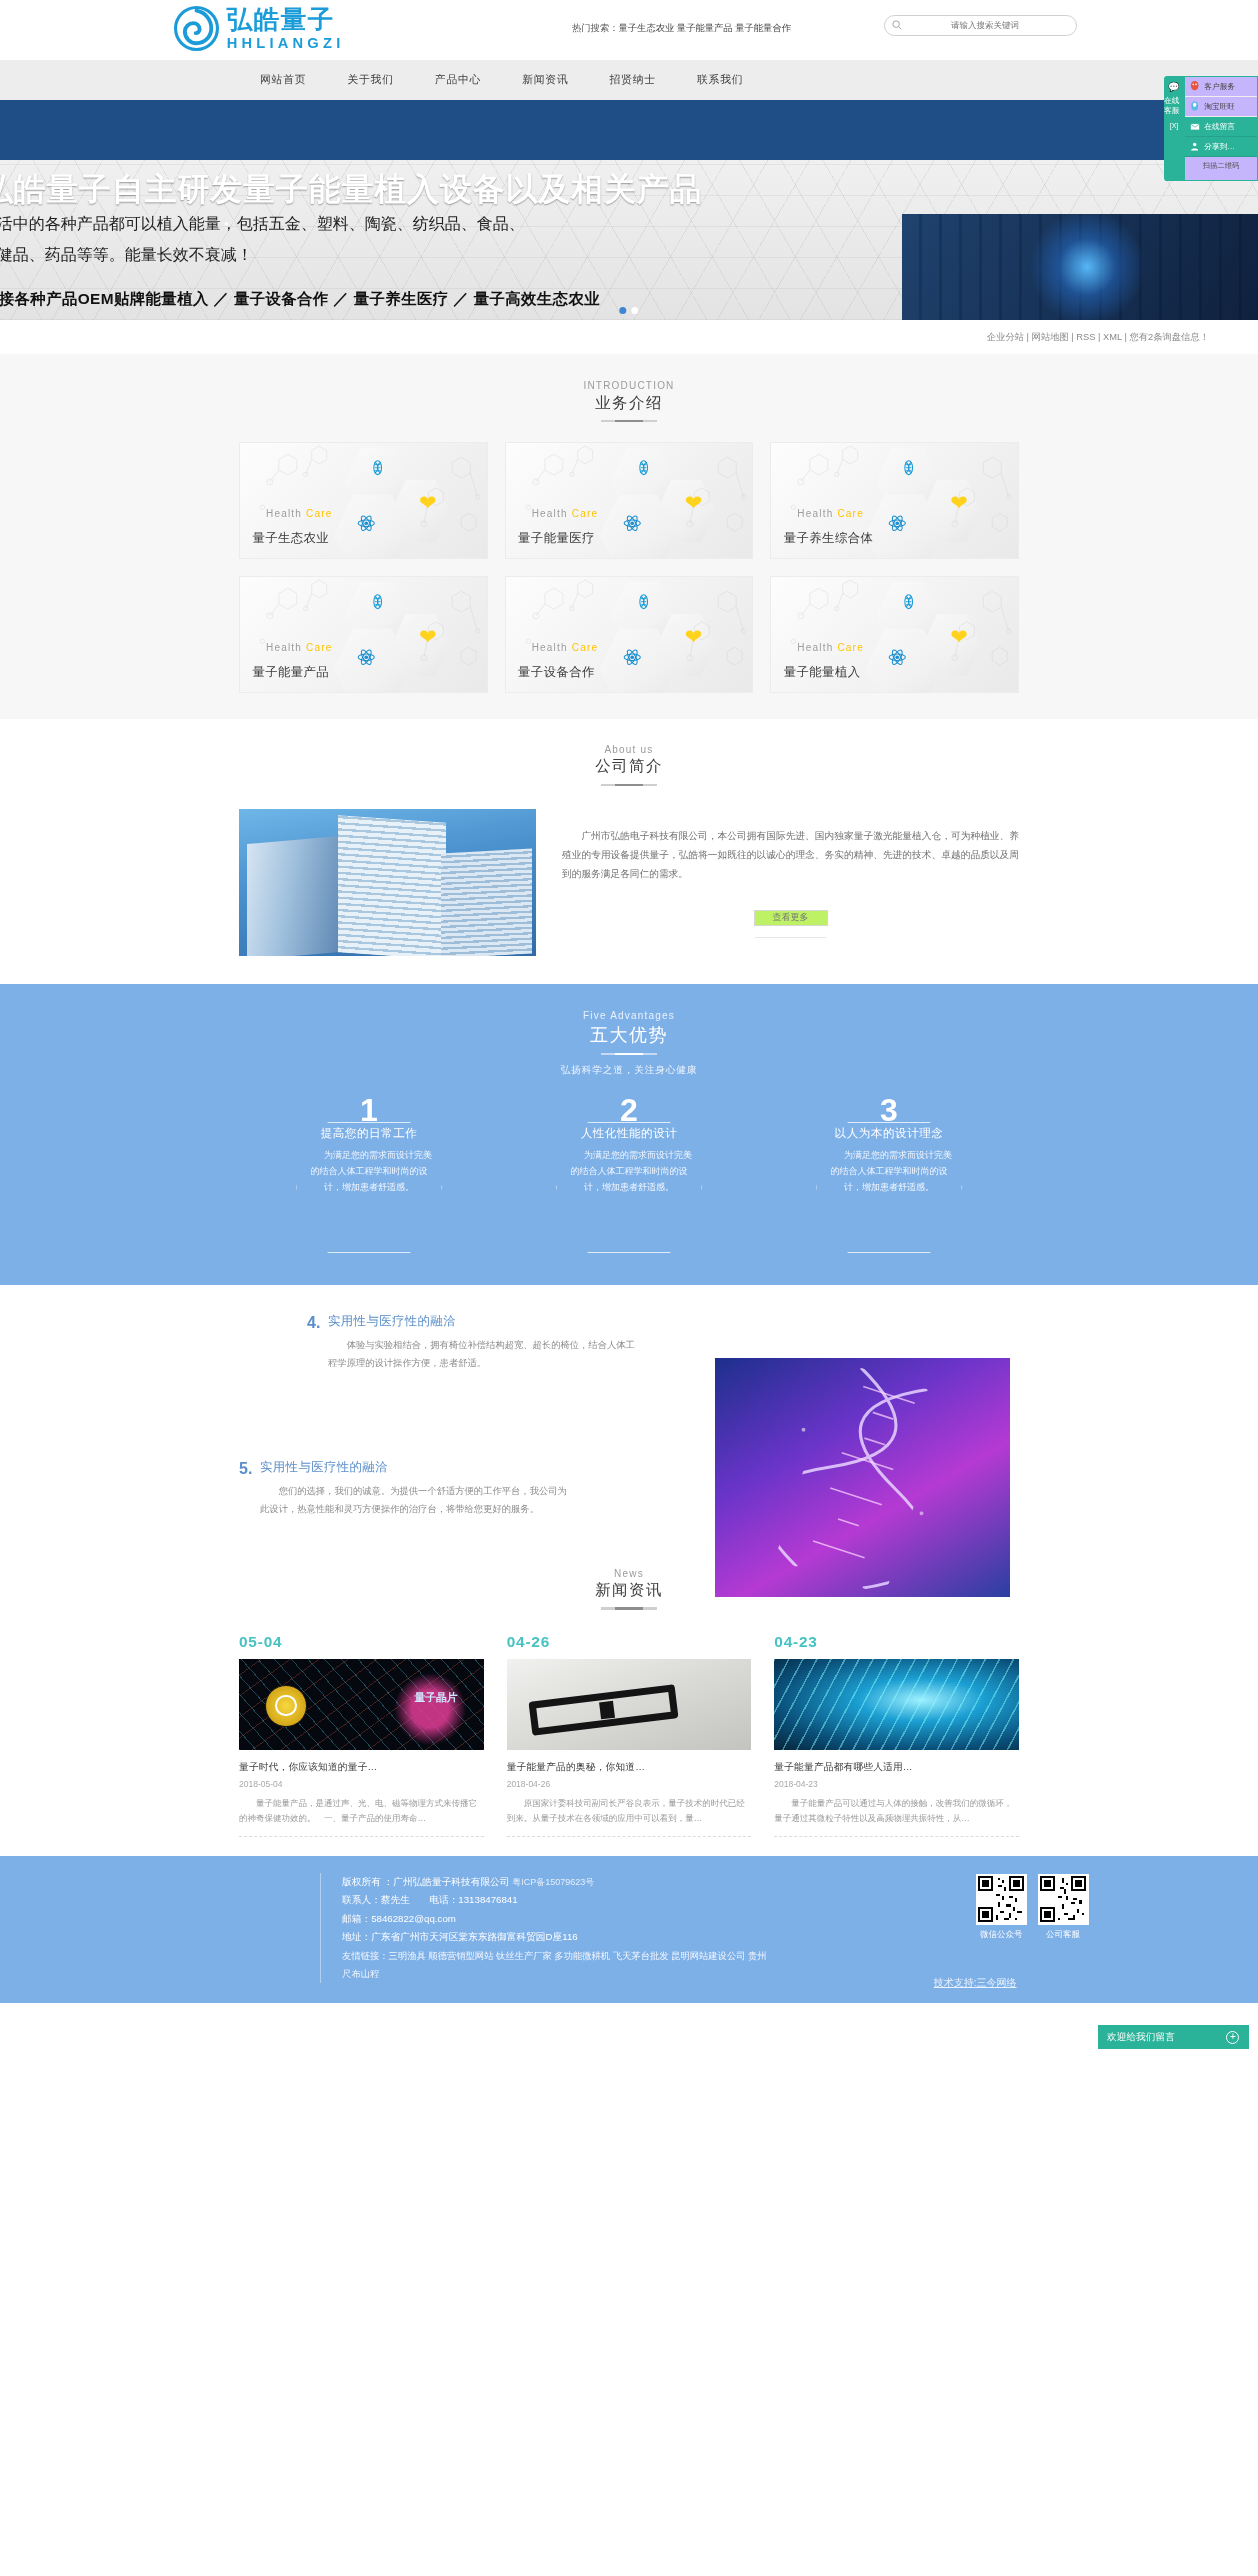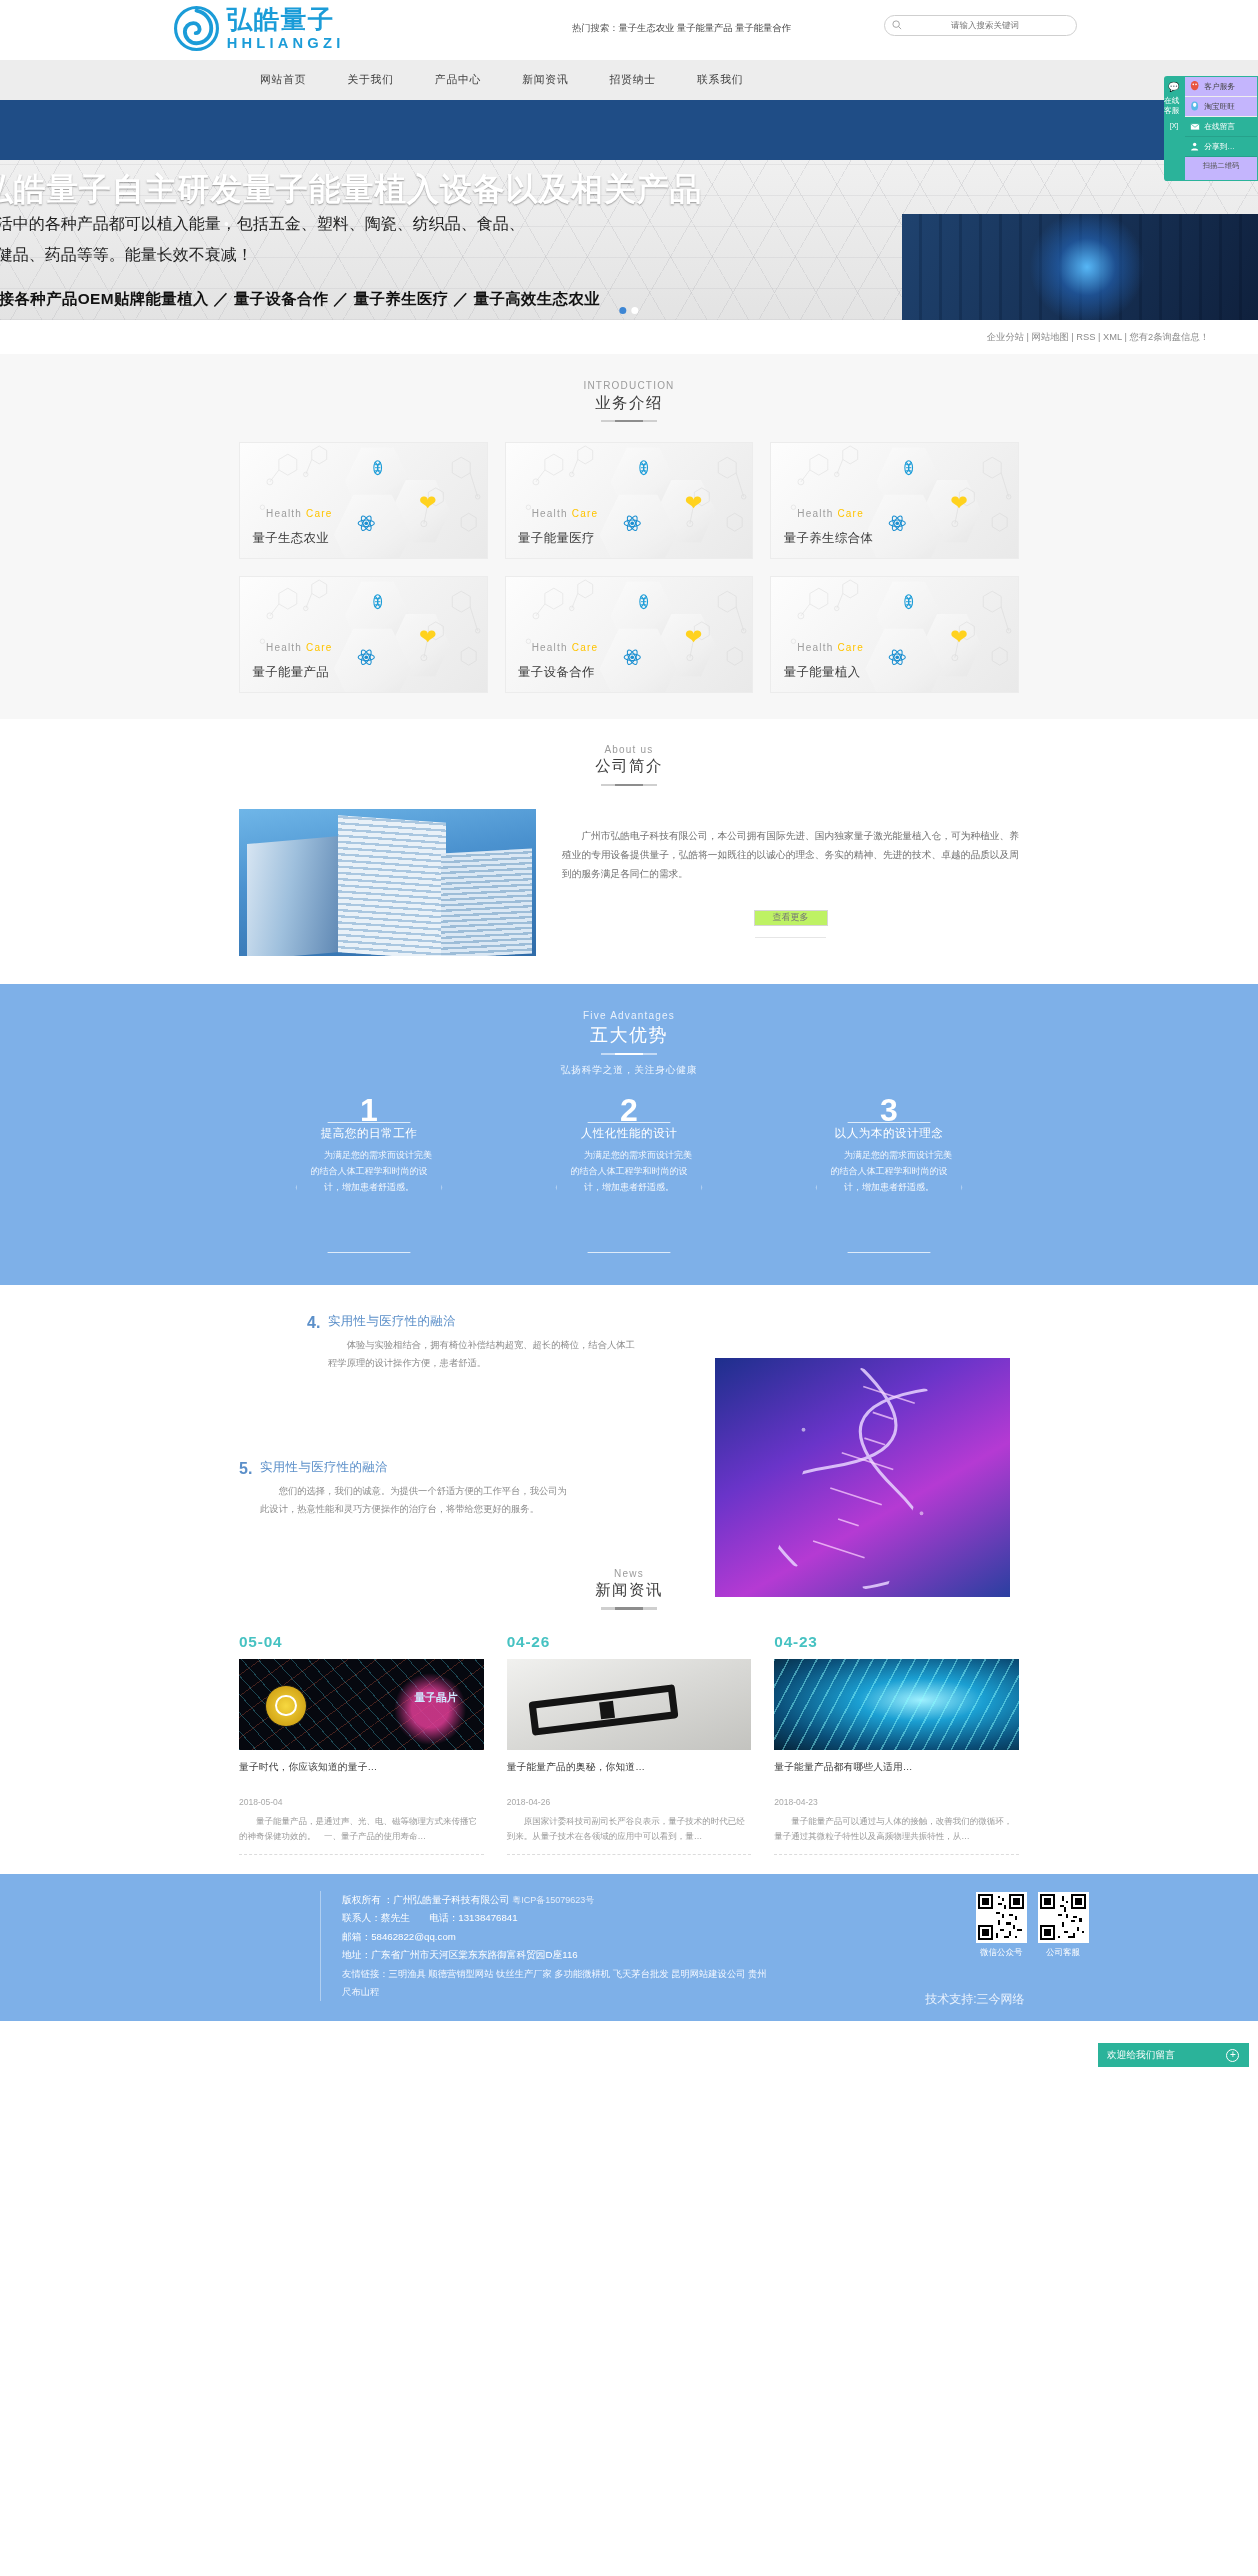--- a/index.html
+++ b/index.html
@@ -240,37 +240,37 @@
   }
   .nt2 .gl::after {
     content:""; position:absolute; left: 63px; top: 1.5px; width: 14px; height: 17px; background: #141414;
   }
   .nt3 {
     background:
       repeating-linear-gradient(118deg, rgba(140,255,255,.45) 0 1.5px, transparent 1.5px 12.4px),
       radial-gradient(ellipse at 60% 45%, #9ff0ff 0%, #1b9fd2 30%, #0a4e78 70%, #062438 100%);
   }
   .news-title { font-size: 9.7px; color: #3a3a3a; margin-top: 10.8px; letter-spacing: 0.2px; }
-  .news-ts { font-size: 8.5px; color: #a8a8a8; margin-top: 23px; }
+  .news-ts { font-size: 8.5px; color: #a8a8a8; margin-top: 5px; }
   .news-ex { font-size: 8.5px; color: #9a9a9a; line-height: 15.4px; margin-top: 7px; text-indent: 2em; }
   .news-sep { border-top: 0.8px dashed #dcdcdc; margin-top: 9.3px; }
 
   
   .footer { background: #7eb0e8; padding: 17px 3px 20px; position: relative; }
   .footer-inner { width: 919px; margin: 0 auto; display: flex; position: relative; }
   .footer-left { width: 151px; border-right: 0.8px solid rgba(255,255,255,.4); min-height: 93px; }
   .footer-mid { padding-left: 21.6px; flex: 1; }
   .f-line { font-size: 9.7px; color: #ffffff; line-height: 18.5px; }
   .f-line .icp { color: #e6eefa; font-size: 9px; }
   .f-links { font-size: 9.3px; color: #f2f7ff; line-height: 18px; max-width: 433px; }
   .footer-qr { display: flex; gap: 10.8px; padding-top: 1.5px; }
   .qr-item { text-align: center; }
   .qr-img { width: 51px; height: 51px; background: #fff; padding: 2.3px; }
   .qr-cap { font-size: 8.5px; color: #ffffff; margin-top: 3.9px; }
-  .tech { position: absolute; right: 64px; bottom: -7.7px; font-size: 12px; color: #eaf2fd; }
+  .tech { position: absolute; right: 72px; bottom: -7.7px; font-size: 10px; color: #eaf2fd; text-decoration: underline; }
 
   
   .side-panel { position: absolute; right: 0px; top: 76px; display: flex; z-index: 50; }
   .side-tab {
     width: 20px; background: #2bb39a; color: #fff; border-radius: 3.1px 0 0 3.1px;
     display: flex; flex-direction: column; align-items: center; padding: 6.2px 0 7.7px;
     font-size: 7.7px; line-height: 10px; cursor: pointer; height: 105px;
   }
   .side-tab .sp-icon { font-size: 9.3px; margin-bottom: 3.9px; }
   .side-body { width: 74px; background: #c4b5fd; border: 0.8px solid #2bb39a; }

